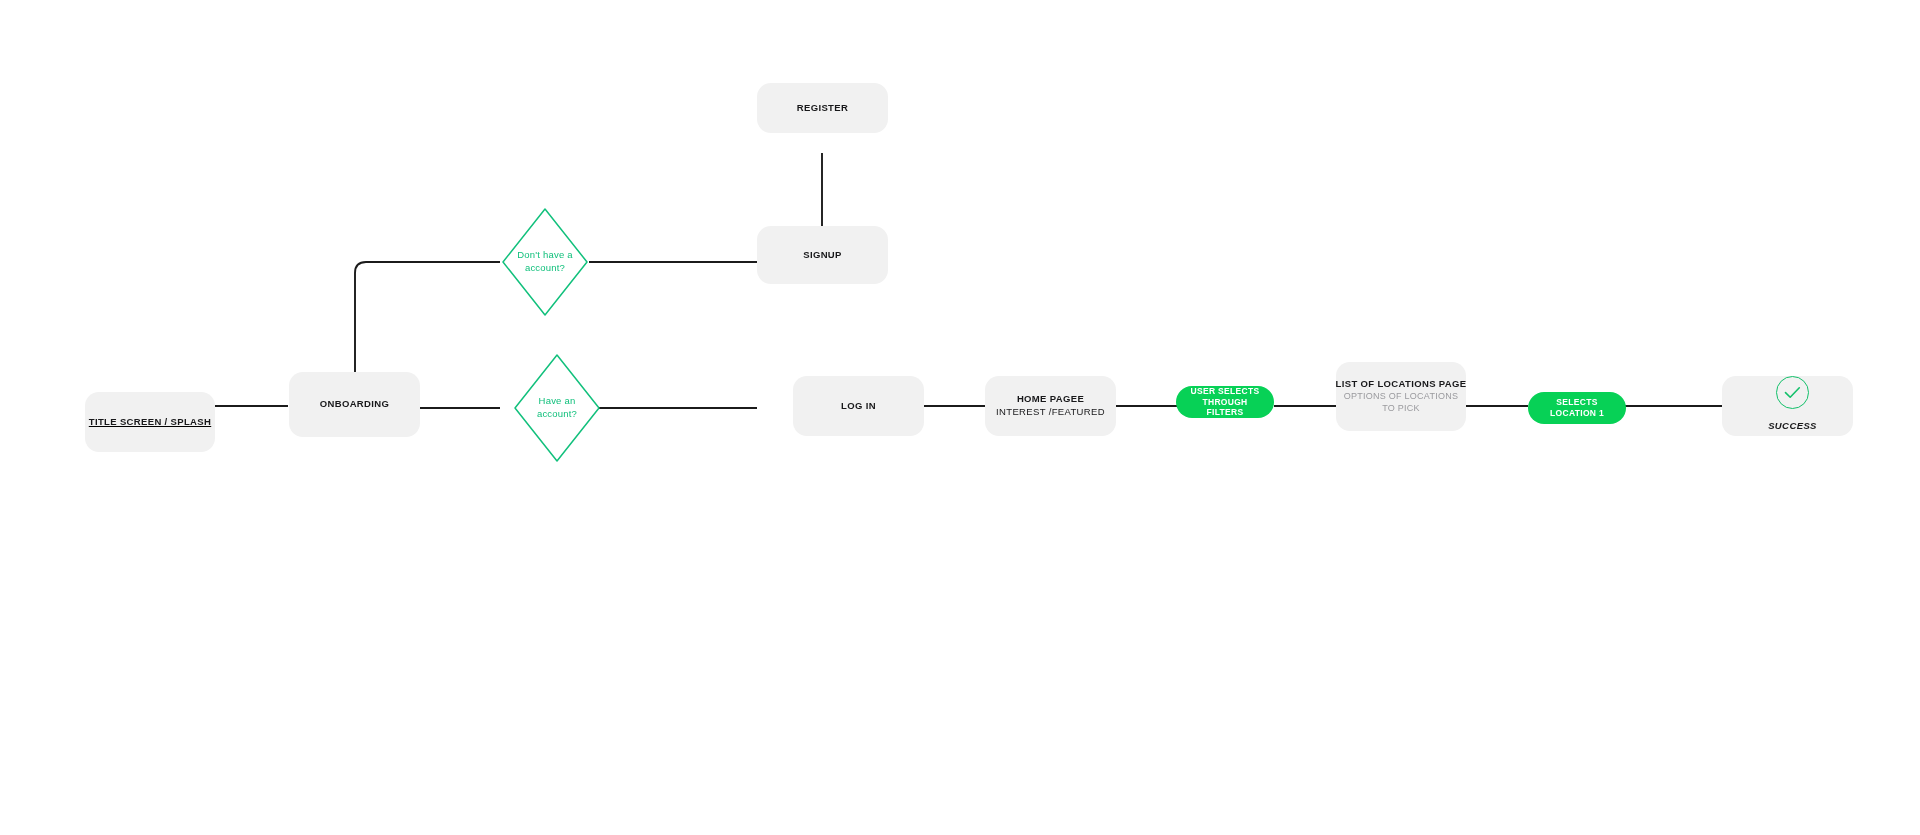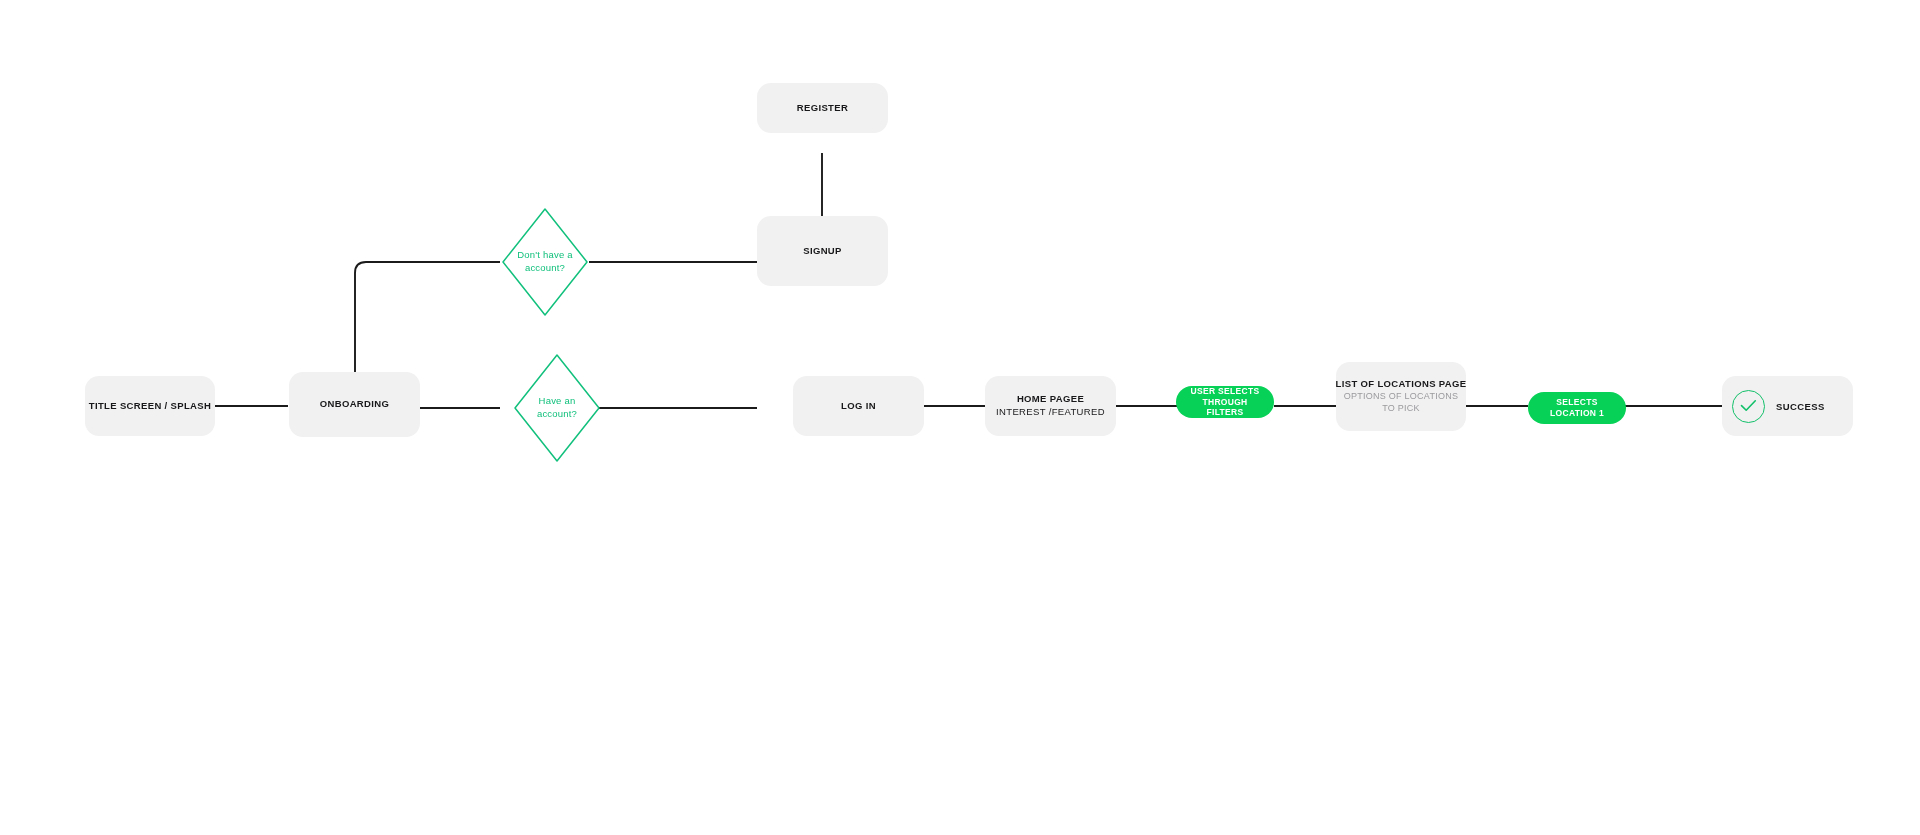--- a/index.html
+++ b/index.html
@@ -94,24 +94,25 @@
     letter-spacing: 0.2px;
     color: #11c07c;
     line-height: 1.35;
     text-align: center;
     white-space: nowrap;
   }
   
   .success-box {
     background: #f1f1f1;
     border-radius: 14px;
-    flex-direction: row;
+    flex-direction: column;
     justify-content: flex-start;
     padding-left: 10px;
     gap: 11px;
+    font-style: italic;
   }
   .check-circle {
     width: 31px;
     height: 31px;
     border: 1.6px solid #13c06a;
     border-radius: 50%;
     display: flex;
     align-items: center;
     justify-content: center;
     flex: 0 0 auto;
@@ -149,21 +150,21 @@
       <line x1="1115" y1="406" x2="1177" y2="406"></line>
 
       <line x1="1274" y1="406" x2="1336" y2="406"></line>
 
       <line x1="1466" y1="406" x2="1528" y2="406"></line>
 
       <line x1="1625" y1="406" x2="1722" y2="406"></line>
     </g>
   </svg>
 
-  <div class="node box" style="left:85px; top:376px; width:130px; height:60px;">
+  <div class="node box" style="left:85px; top:392px; width:130px; height:60px;text-decoration:underline;">
     <span class="title">TITLE SCREEN / SPLASH</span>
   </div>
 
   <div class="node box" style="left:289px; top:372px; width:131px; height:65px;">
     <span class="title">ONBOARDING</span>
   </div>
 
   <div class="node diamond" style="left:500px; top:206px; width:90px; height:112px;">
     <svg width="90" height="112" viewBox="0 0 90 112" xmlns="http://www.w3.org/2000/svg">
       <path d="M 45 3 L 87 56 L 45 109 L 3 56 Z" fill="#ffffff" stroke="#11c07c" stroke-width="1.5" stroke-linejoin="round"></path>
@@ -181,21 +182,21 @@
     <div class="dlabel">
       <div>Have an</div>
       <div>account?</div>
     </div>
   </div>
 
   <div class="node box" style="left:757px; top:83px; width:131px; height:50px;">
     <span class="title">REGISTER</span>
   </div>
 
-  <div class="node box" style="left:757px; top:216px; width:131px; height:70px;align-items:center;">
+  <div class="node box" style="left:757px; top:226px; width:131px; height:58px;align-items:center;">
     <span class="title">SIGNUP</span>
   </div>
 
   <div class="node box" style="left:757px; top:376px; width:131px; height:60px;margin-left:36px;">
     <span class="title">LOG IN</span>
   </div>
 
   <div class="node box" style="left:985px; top:376px; width:131px; height:60px;">
     <span class="title">HOME PAGEE</span>
     <span class="subtle">INTEREST /FEATURED</span>

